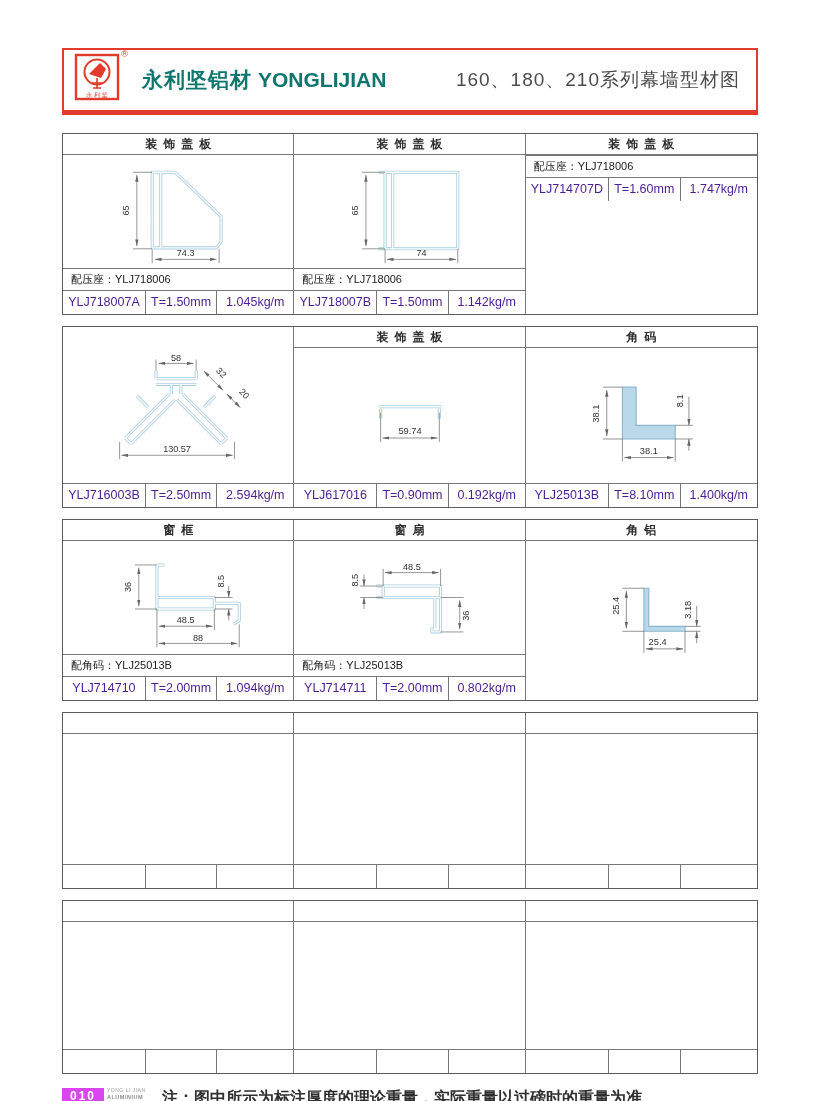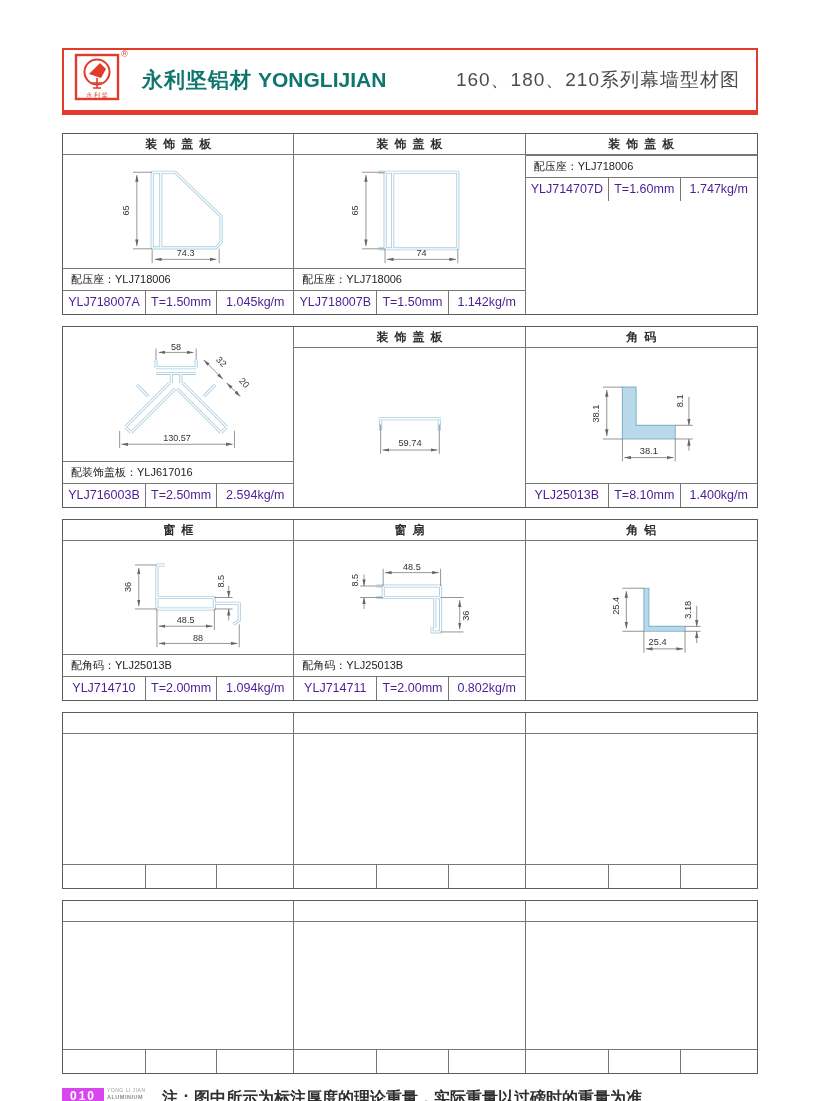--- a/index.html
+++ b/index.html
@@ -167,41 +167,45 @@
               <path class="dl" d="M95,14 H131" marker-start="url(#ar)" marker-end="url(#ar)"></path>
               <path class="dl" d="M142,22 L162,42" marker-start="url(#ar)" marker-end="url(#ar)"></path>
               <path class="dl" d="M166,46 L180,60" marker-start="url(#ar)" marker-end="url(#ar)"></path>
               <path class="dl" d="M56,110 H172" marker-start="url(#ar)" marker-end="url(#ar)"></path>
               <text class="dt" x="113" y="11" text-anchor="middle">58</text>
               <text class="dt" transform="translate(158,26) rotate(45)" text-anchor="middle">32</text>
               <text class="dt" transform="translate(182,48) rotate(45)" text-anchor="middle">20</text>
               <text class="dt" x="114" y="107" text-anchor="middle">130.57</text>
             </svg>
           </div>
-          <div class="note">配装饰盖板：YLJ617016</div>
           <div class="spec">
             <div>YLJ716003B</div>
             <div>T=2.50mm</div>
             <div>2.594kg/m</div>
           </div>
         </div>
 
         <div class="cell">
           <div class="cell-title">装饰盖板</div>
           <div class="draw">
             <svg width="226" height="132" viewBox="0 0 230 135">
               <defs>
                   <path id="q22" d="M84,58 H148 M86,60 V70 M146,60 V70"></path>
                 </defs>
               <use href="#q22" class="po"></use>
                 <use href="#q22" class="pi"></use>
               <path class="dl" d="M86,64 V94 M146,64 V94"></path>
               <path class="dl" d="M88,90 H144" marker-start="url(#ar)" marker-end="url(#ar)"></path>
               <text class="dt" x="116" y="86" text-anchor="middle">59.74</text>
             </svg>
+          </div>
+          <div class="spec">
+            <div>YLJ617016</div>
+            <div>T=0.90mm</div>
+            <div>0.192kg/m</div>
           </div>
         </div>
 
         <div class="cell">
           <div class="cell-title">角码</div>
           <div class="draw">
             <svg width="226" height="132" viewBox="0 0 230 135">
               <path class="pf" d="M96,38 h14 v39 h40 v14 h-54 Z"></path>
               <path class="dl" d="M96,38 H76 M96,91 H76 M150,77 H168 M150,91 H168 M96,91 V114 M150,91 V114"></path>
               <path class="dl" d="M80,41 V88" marker-start="url(#ar)" marker-end="url(#ar)"></path>

